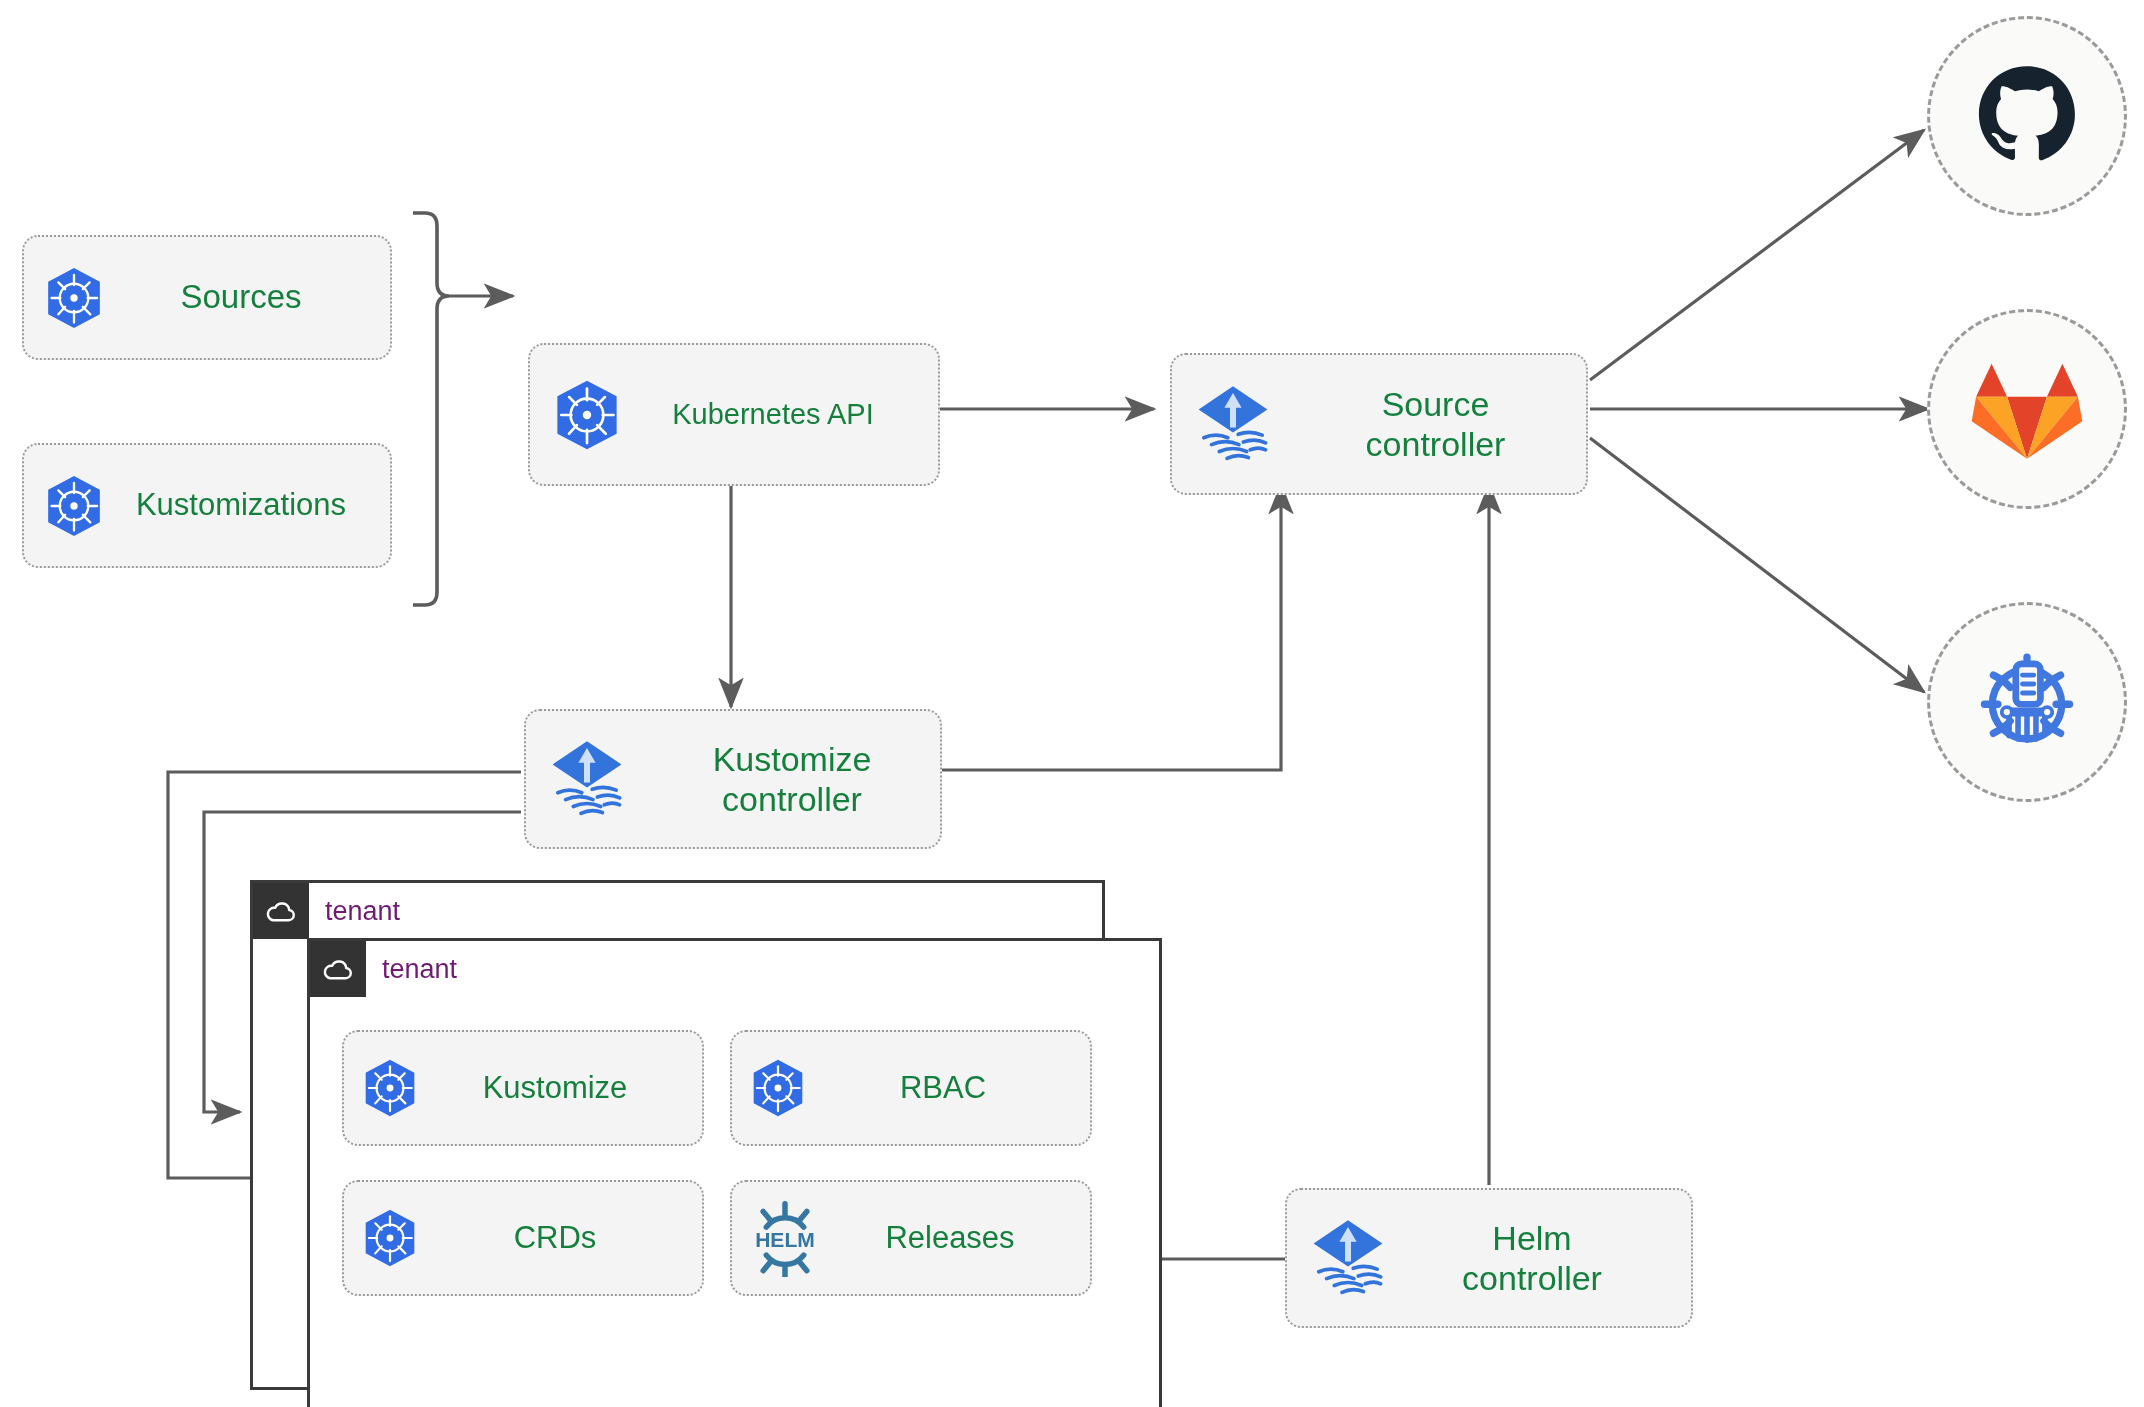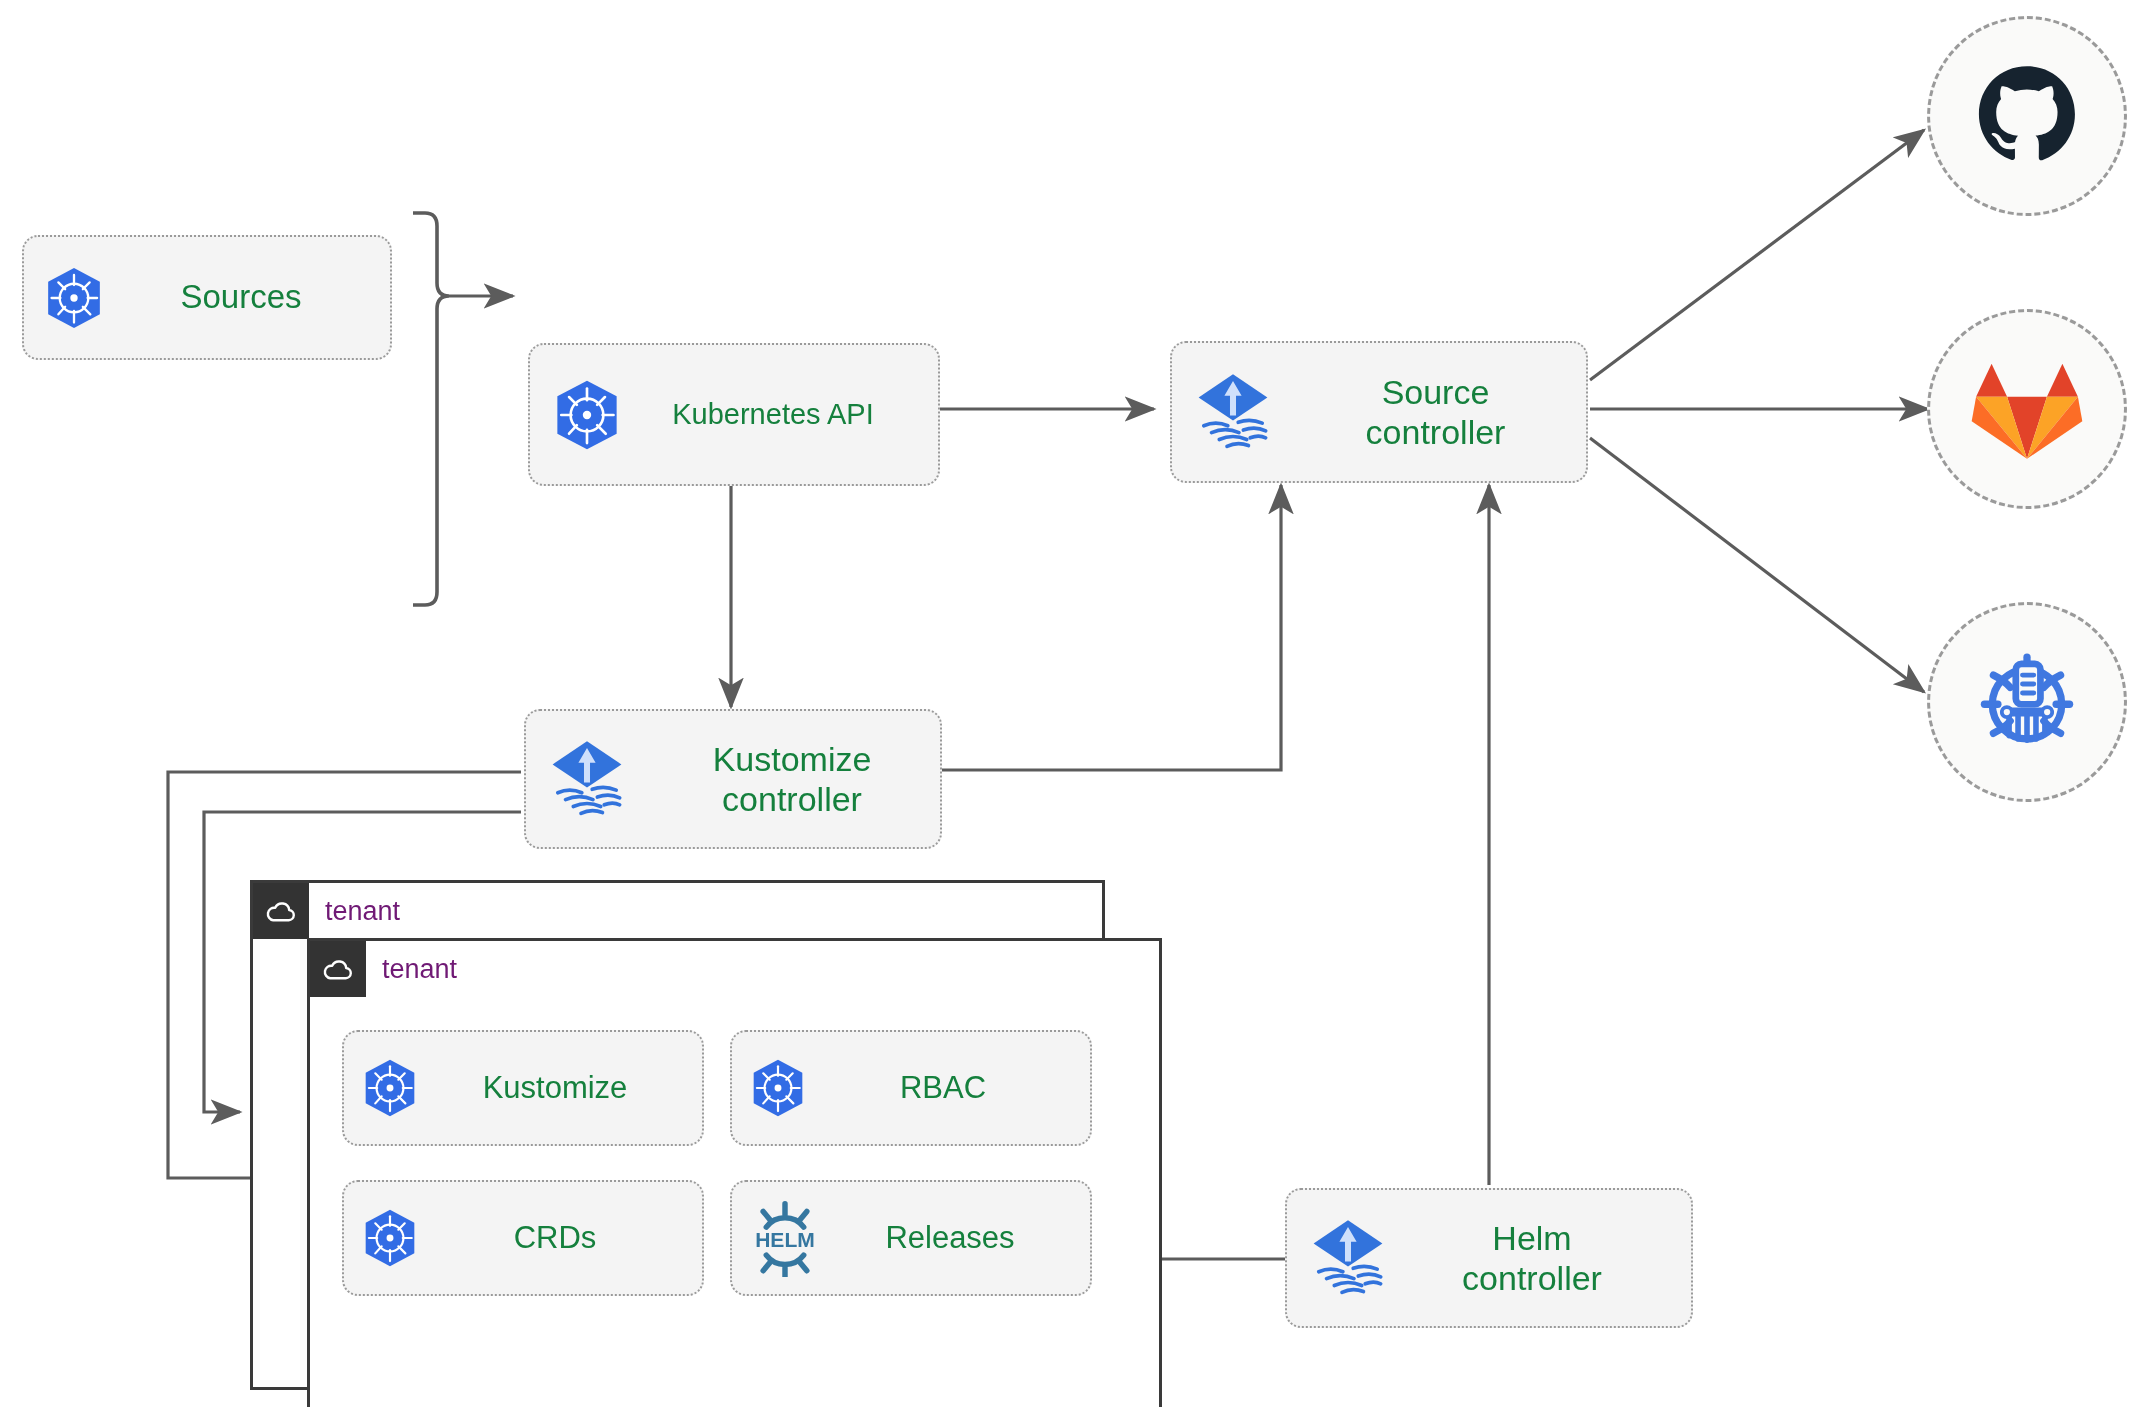--- a/index.html
+++ b/index.html
@@ -133,20 +133,40 @@
           <line x1="27" y1="27" x2="37" y2="37"></line>
           <line x1="63" y1="63" x2="74" y2="74"></line>
           <line x1="73" y1="27" x2="63" y2="37"></line>
           <line x1="37" y1="63" x2="27" y2="74"></line>
         </g>
       </svg>
     </span>
     <span class="lbl" style="font-size:33px;">Sources</span>
   </div>
 
+  <div class="node" style="left:22px;top:443px;width:370px;height:125px;padding:0 16px;">
+    <span class="ico">
+      <svg class="k8s-svg" width="68" height="68" viewBox="0 0 100 100">
+        <polygon points="50,6 88,26 88,74 50,94 12,74 12,26" fill="#326ce5"></polygon>
+        <g stroke="#ffffff" stroke-width="3.4" fill="none" stroke-linecap="round">
+          <circle cx="50" cy="50" r="21"></circle>
+          <circle cx="50" cy="50" r="5.4" fill="#ffffff" stroke="none"></circle>
+          <line x1="50" y1="16" x2="50" y2="31"></line>
+          <line x1="50" y1="69" x2="50" y2="86"></line>
+          <line x1="17" y1="50" x2="30" y2="50"></line>
+          <line x1="70" y1="50" x2="84" y2="50"></line>
+          <line x1="27" y1="27" x2="37" y2="37"></line>
+          <line x1="63" y1="63" x2="74" y2="74"></line>
+          <line x1="73" y1="27" x2="63" y2="37"></line>
+          <line x1="37" y1="63" x2="27" y2="74"></line>
+        </g>
+      </svg>
+    </span>
+    <span class="lbl" style="font-size:31px;">Kustomizations</span>
+  </div>
 
   <div class="node" style="left:528px;top:343px;width:412px;height:143px;padding:0 18px;">
     <span class="ico">
       <svg class="k8s-svg" width="78" height="78" viewBox="0 0 100 100">
         <polygon points="50,6 88,26 88,74 50,94 12,74 12,26" fill="#326ce5"></polygon>
         <g stroke="#ffffff" stroke-width="3.4" fill="none" stroke-linecap="round">
           <circle cx="50" cy="50" r="21"></circle>
           <circle cx="50" cy="50" r="5.4" fill="#ffffff" stroke="none"></circle>
           <line x1="50" y1="16" x2="50" y2="31"></line>
           <line x1="50" y1="69" x2="50" y2="86"></line>
@@ -155,21 +175,21 @@
           <line x1="27" y1="27" x2="37" y2="37"></line>
           <line x1="63" y1="63" x2="74" y2="74"></line>
           <line x1="73" y1="27" x2="63" y2="37"></line>
           <line x1="37" y1="63" x2="27" y2="74"></line>
         </g>
       </svg>
     </span>
     <span class="lbl" style="font-size:29px;">Kubernetes API</span>
   </div>
 
-  <div class="node" style="left:1170px;top:341px;width:418px;height:142px;padding:0 18px;gap:27px;">
+  <div class="node" style="left:1170px;top:353px;width:418px;height:142px;padding:0 18px;gap:27px;">
     <span class="ico">
       <svg width="86" height="86" viewBox="0 0 100 100">
         <polygon points="50,6 90,33 50,60 10,33" fill="#3273dc"></polygon>
         <path d="M50,14 L60,31 L53.5,31 L53.5,54 L46.5,54 L46.5,31 L40,31 Z" fill="#cfe0fb"></path>
         <g stroke="#3273dc" stroke-width="4.2" fill="none" stroke-linecap="round">
           <path d="M16,66 Q30,60 44,66"></path>
           <path d="M25,74 Q41,67 57,74"></path>
           <path d="M34,82 Q50,75 66,82"></path>
           <path d="M43,90 Q55,84 68,89"></path>
           <path d="M56,62 Q70,57 84,63"></path>

